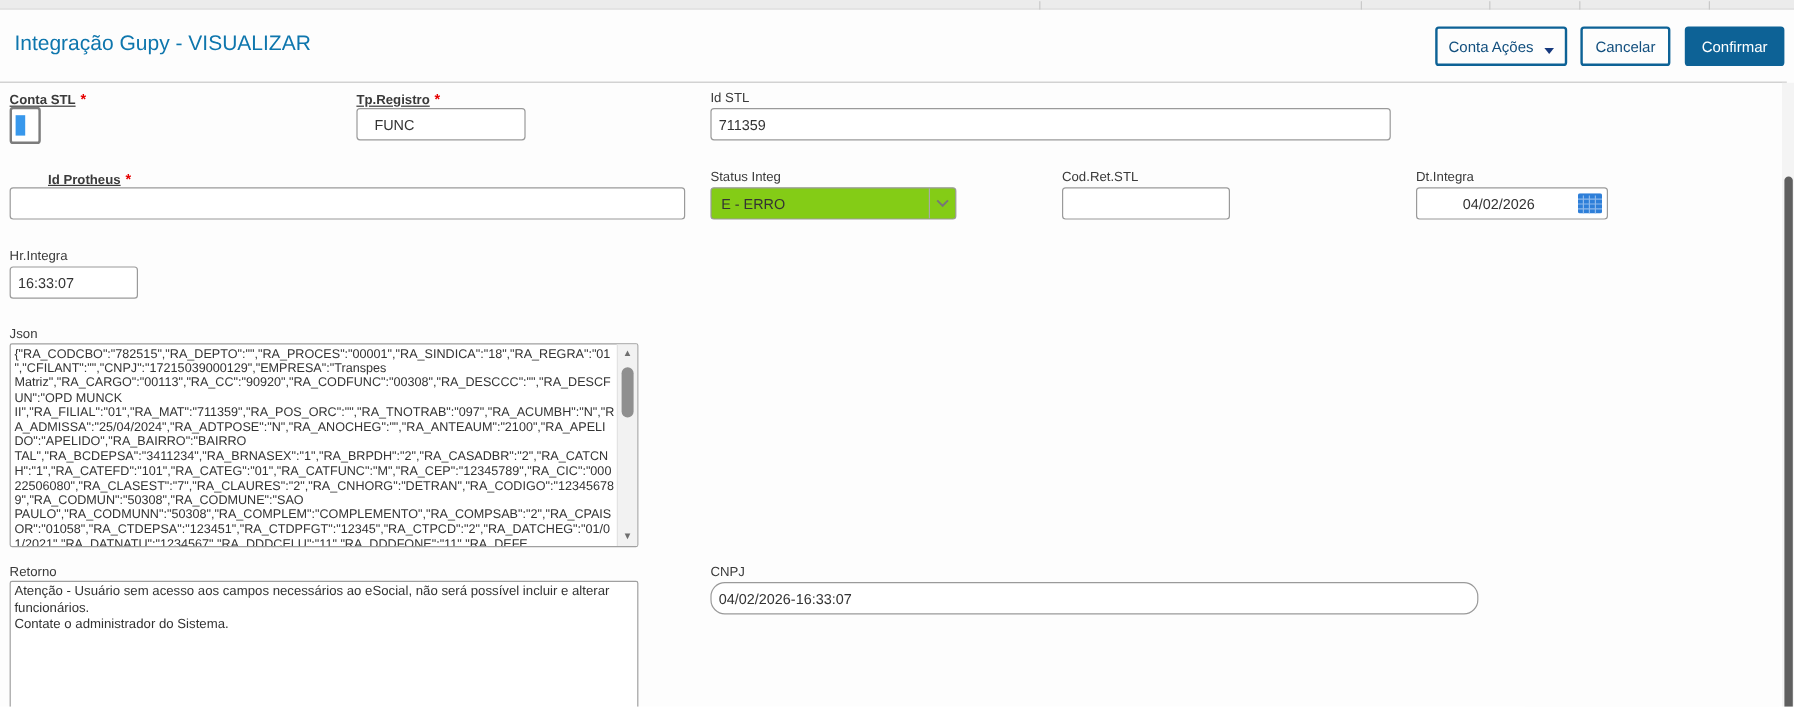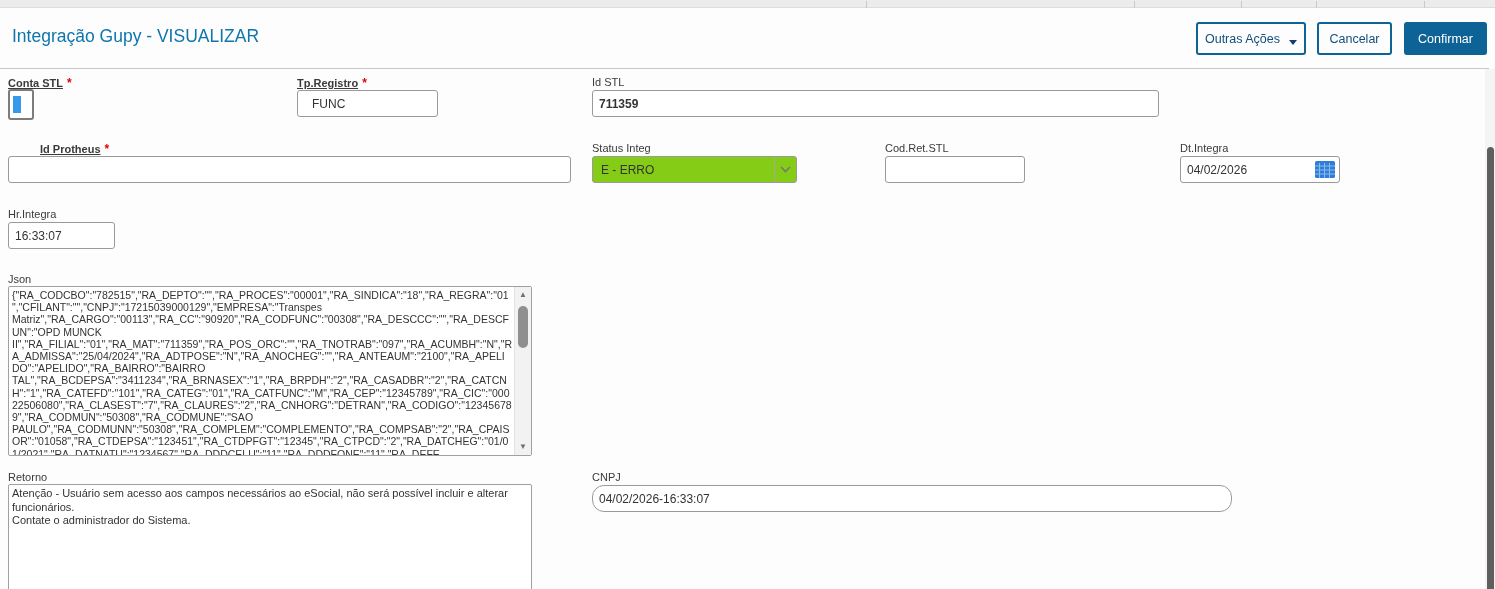--- a/index.html
+++ b/index.html
@@ -38,21 +38,21 @@
   .block-caret { position:absolute; left:3px; top:5px; width:8px; height:17px; background:#3898ec; }
 
   
   .combo { position:absolute; height:27px; border:1px solid #9a9a9a; border-radius:3px; background:#84cc16; cursor:pointer; }
   .combo-text { position:absolute; left:8px; top:6px; font-size:12px; color:#333; }
   .combo-btn { position:absolute; right:0; top:0; width:22px; height:100%; border-left:1px solid #a8a8a8;
                display:flex; align-items:center; justify-content:center; }
 
   
   .date-wrap { position:absolute; left:1180px; top:156px; width:160px; height:27px; }
-  .date-wrap input { width:100%; height:100%; padding-right:28px; }
+  .date-wrap input { width:100%; height:100%; text-align:center; padding-right:28px; }
   .cal-icon { position:absolute; right:5px; top:5px; width:20px; height:17px; cursor:pointer; }
 
   
   .ta-wrap { position:absolute; border:1px solid #a0a0a0; border-radius:2px; background:#fff; }
   .ta-wrap textarea { border:none; resize:none; overflow:hidden; width:100%; height:100%;
                       font-family:"Liberation Sans", sans-serif; font-size:10.5px; line-height:12.2px;
                       color:#333; padding:2px 3px; background:transparent; }
   #json-wrap { left:8px; top:286px; width:524px; height:170px; }
   #json-wrap textarea { width:506px; }
   #retorno-wrap { left:8px; top:484px; width:524px; height:140px; }
@@ -79,21 +79,21 @@
     <span class="tabsep" style="left:866px"></span>
     <span class="tabsep" style="left:1134px"></span>
     <span class="tabsep" style="left:1241px"></span>
     <span class="tabsep" style="left:1316px"></span>
     <span class="tabsep" style="left:1424px"></span>
   </div>
 
   <div class="page-title">Integração Gupy - VISUALIZAR</div>
 
   <div class="btn btn-outline" style="left:1196px; width:110px;">
-    <span>Outras Ações</span>
+    <span>Conta Ações</span>
     <span class="caret-down"></span>
   </div>
   <div class="btn btn-outline" style="left:1317px; width:75px;">
     <span>Cancelar</span>
   </div>
   <div class="btn btn-solid" style="left:1404px; width:83px;">
     <span>Confirmar</span>
   </div>
 
   <div class="header-divider"></div>
@@ -106,21 +106,21 @@
   </div>
 
   <div class="lbl required" style="left:297px; top:76px;">
     <span class="lbl-text">Tp.Registro</span><span class="req-star">*</span>
   </div>
   <input class="field" style="left: 297px; top: 90px; width: 141px; padding-left: 14px;" value="FUNC">
 
   <div class="lbl" style="left:592px; top:76px;">
     <span class="lbl-text">Id STL</span>
   </div>
-  <input class="field" style="left: 592px; top: 90px; width: 567px; font-weight: bold;" value="711359">
+  <input class="field" style="left: 592px; top: 90px; width: 567px;" value="711359">
 
   <div class="lbl required" style="left:8px; top:142px;padding-left:32px;">
     <span class="lbl-text">Id Protheus</span><span class="req-star">*</span>
   </div>
   <input class="field" style="left: 8px; top: 156px; width: 563px;" value="">
 
   <div class="lbl" style="left:592px; top:142px;">
     <span class="lbl-text">Status Integ</span>
   </div>
   <div class="combo" style="left:592px; top:156px; width:205px;">

